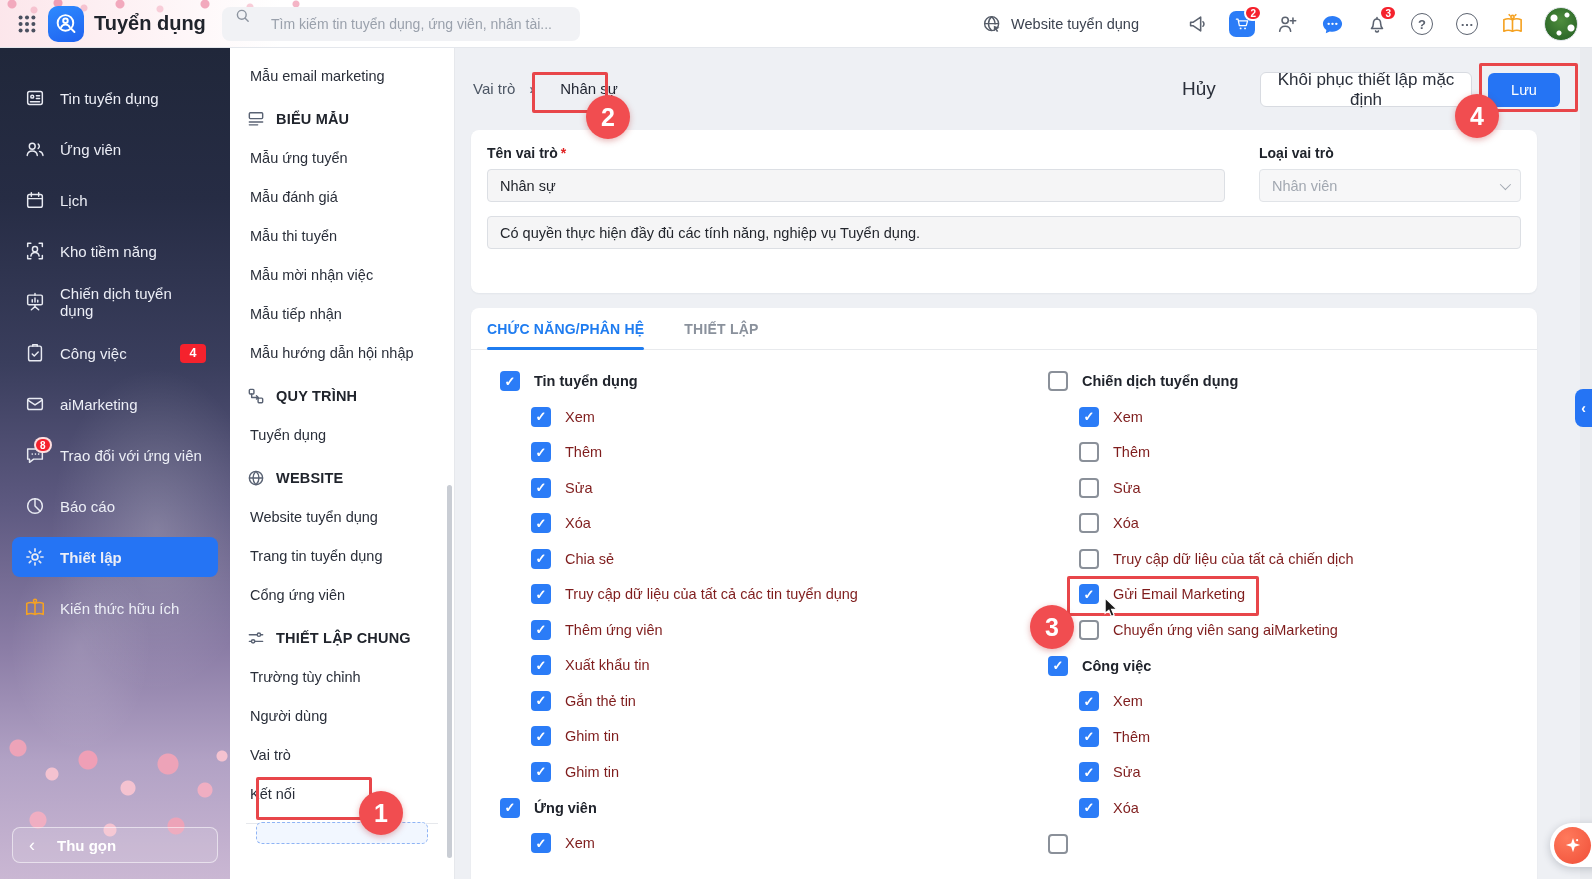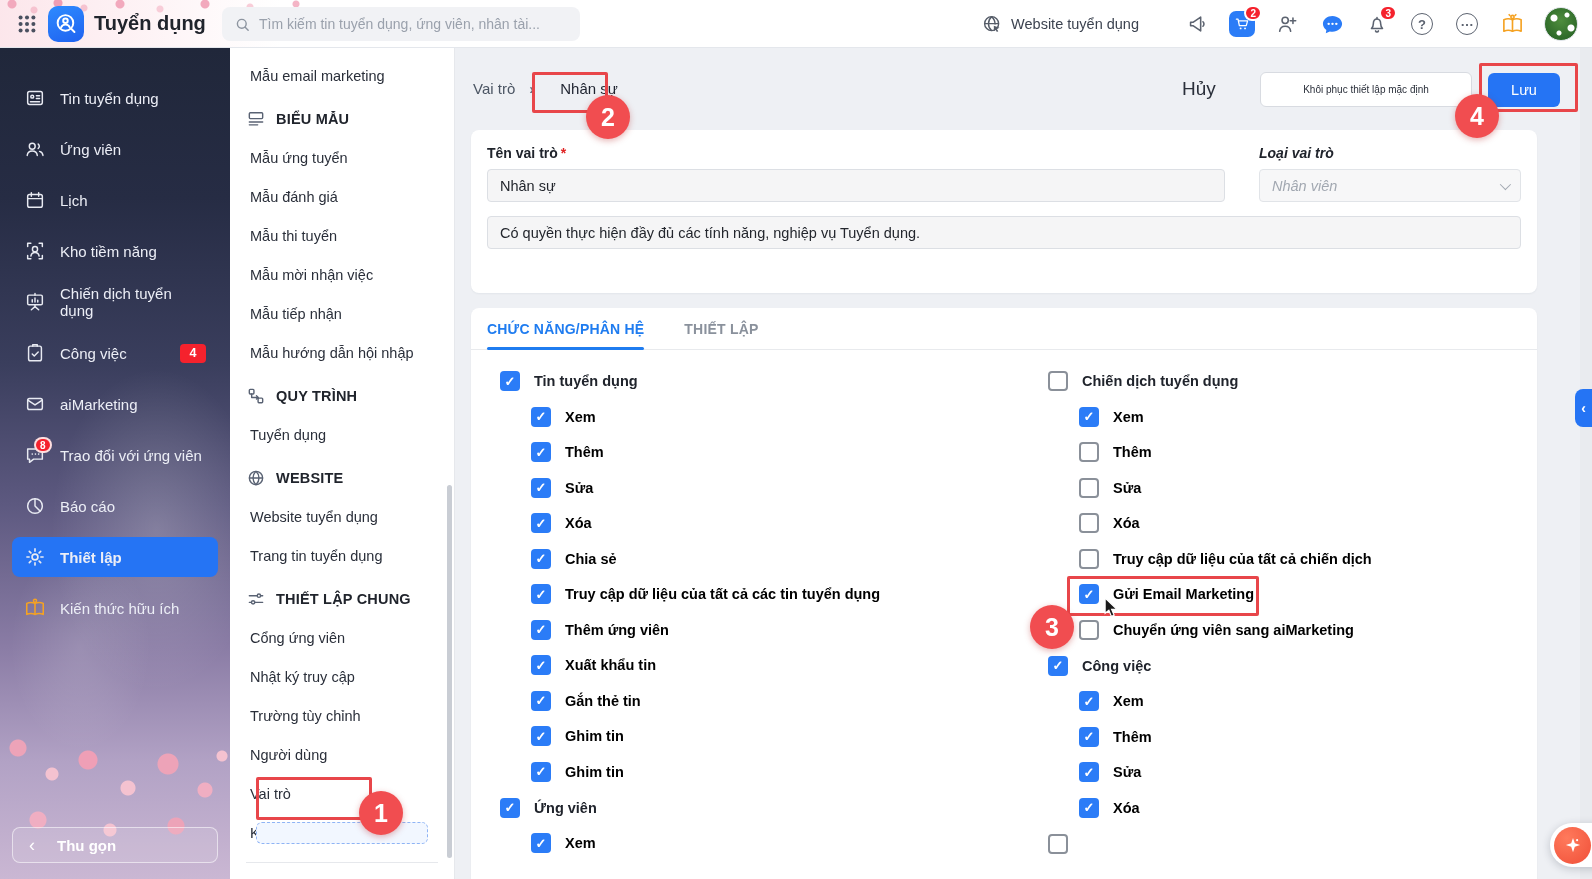--- a/index.html
+++ b/index.html
@@ -21,21 +21,21 @@
       radial-gradient(circle 5px at 205px 4px, #f2a9bd 0 4px, transparent 5px),
       radial-gradient(circle 4px at 250px 7px, #f8cdd8 0 3px, transparent 4px),
       radial-gradient(circle 4px at 296px 4px, #f4b5c6 0 3px, transparent 4px),
       linear-gradient(90deg, rgba(250,214,222,.6), rgba(255,255,255,0) 85%);
     pointer-events:none; }
   .tb-grid { position:absolute; left:16px; top:13px; width:22px; height:22px; cursor:pointer; }
   .tb-logo { position:absolute; left:48px; top:6px; width:36px; height:36px; border-radius:10px;
     background:linear-gradient(160deg,#2e8bff,#1f62f0); display:flex; align-items:center; justify-content:center; }
   .tb-title { position:absolute; left:94px; top:12px; font-size:20px; font-weight:bold; color:#20242c; }
   .tb-search { position:absolute; left:222px; top:7px; width:358px; height:34px; background:#f1f2f5;
-    border-radius:8px; display:flex; align-items:center; padding:0 12px; gap:8px; }
+    border-radius:8px; display:flex; padding:0 12px; gap:20px; }
   .tb-search input { border:none; outline:none; background:transparent; font-size:14px; width:100%;
     font-family:"Liberation Sans", sans-serif; color:#333; }
   .tb-search input::placeholder { color:#9aa1ac; }
   .tb-right { position:absolute; right:14px; top:0; height:48px; display:flex; align-items:center; gap:19px; }
   .tb-site { display:flex; align-items:center; gap:8px; color:#3c4350; font-size:14.5px; cursor:pointer; margin-right:26px; }
   .tb-ic { position:relative; width:26px; height:26px; display:flex; align-items:center; justify-content:center;
     color:#5c6370; cursor:pointer; }
   .tile { width:26px; height:26px; border-radius:7px; background:#2b7cf7; display:flex; align-items:center; justify-content:center; }
   .bdg { position:absolute; top:-6px; right:-7px; min-width:16px; height:16px; padding:0 4px; border-radius:9px;
     background:#f5222d; color:#fff; font-size:10px; font-weight:bold; display:flex; align-items:center;
@@ -103,31 +103,31 @@
   .sm-scroll { position:absolute; right:2px; top:437px; width:5px; height:373px; border-radius:3px; background:#c9cdd4; cursor:pointer; }
 
   
   .main { position:absolute; top:48px; left:455px; width:1137px; height:831px; background:#eef0f4; overflow:hidden; }
   .crumbs { position:absolute; left:18px; top:32px; display:flex; align-items:center; gap:14px; font-size:15px; }
   .crumb-root { color:#4b5563; cursor:pointer; }
   .crumb-sep { color:#6b7280; font-weight:bold; font-size:15px; }
   .crumb-cur { color:#1f2430; padding-left:12px; }
   .act-cancel { position:absolute; left:727px; top:30px; font-size:19px; color:#2a2f3a; cursor:pointer; }
   .btn-restore { position:absolute; left:805px; top:24px; width:212px; height:35px; background:#fff;
-    border:1px solid #d8dbe1; border-radius:6px; font-size:10px; color:#2a2f3a; display:flex;
+    border:1px solid #d8dbe1; border-radius:6px; font-size:17px; color:#2a2f3a; display:flex;
     align-items:center; justify-content:center; cursor:pointer; font-family:"Liberation Sans",sans-serif; }
   .btn-save { position:absolute; left:1033px; top:25px; width:72px; height:34px; background:#2574f4; border:none;
     border-radius:6px; font-size:14.5px; color:#fff; display:flex; align-items:center; justify-content:center;
     cursor:pointer; font-family:"Liberation Sans",sans-serif; }
 
   .card { position:absolute; left:16px; top:82px; width:1066px; height:163px; background:#fff; border-radius:8px;
     box-shadow:0 1px 2px rgba(20,30,50,.05); padding:15px 16px; }
   .frow { display:flex; gap:34px;justify-content:center; }
   .fcol-name { width:738px; }
-  .fcol-type { width:262px;font-style:italic; }
+  .fcol-type { width:262px; }
   .lbl { font-size:14px; font-weight:bold; color:#20242c; margin-bottom:8px; }
   .req { color:#e02424; margin-left:3px; }
   .inp { width:100%; height:33px; background:#f5f5f6; border:1px solid #dcdfe4; border-radius:4px;
     padding:0 12px; font-size:14.5px; color:#23262d; font-family:"Liberation Sans",sans-serif; }
   .sel { width:100%; height:33px; background:#f7f7f8; border:1px solid #e1e4e8; border-radius:4px;
     padding:0 12px; font-size:14.5px; color:#a2a8b1; display:flex; align-items:center; justify-content:space-between; }
   .chev-d { width:8px; height:8px; border-right:1.6px solid #a2a8b1; border-bottom:1.6px solid #a2a8b1;
     transform:rotate(45deg) translateY(-2px); }
   .mt14 { margin-top:14px; }
 
@@ -142,21 +142,21 @@
   .col { position:absolute; top:62px; }
   .col-l { left:29px; width:540px; }
   .col-r { left:577px; width:470px; }
   .crow { height:22px; display:flex; align-items:center; gap:14px; margin-bottom:13.5px; }
   .crow.child { padding-left:31px; }
   .crow.gap { margin-top:14px; }
   .cb { width:20px; height:20px; flex:0 0 20px; border-radius:4px; display:flex; align-items:center;
     justify-content:center; cursor:pointer; }
   .cb.on { background:#2b7cf7; color:#fff; font-size:13px; font-weight:bold; }
   .cb.off { background:#fff; border:2px solid #8a9099; }
-  .clabel { font-size:14.5px; color:#000000;font-weight:bold; }
+  .clabel { font-size:14.5px; color:#7f1d1d; }
   .crow.g .clabel { font-weight:bold; color:#20242c; }
 
   
   .ann-box { position:absolute; border:3px solid #e8464a; border-radius:2px; z-index:40; pointer-events:none; }
   .ann-c { position:absolute; width:44px; height:44px; border-radius:50%; background:#f14d50; color:#fff;
     display:flex; align-items:center; justify-content:center; font-size:25px; font-weight:bold; z-index:41;
     box-shadow:0 2px 6px rgba(180,40,40,.35); pointer-events:none; }
 
   .cursor { position:absolute; z-index:42; pointer-events:none; }
 
@@ -447,38 +447,35 @@
         </svg>
       </span>
       <span>WEBSITE</span>
     </div>
     <div class="sm-row sm-i">
         <span>Website tuyển dụng</span>
       </div>
     <div class="sm-row sm-i">
         <span>Trang tin tuyển dụng</span>
       </div>
+    <div class="sm-row sm-i">
+        <span>Cổng ứng viên</span>
+      </div>
+
     <div class="sm-row sm-h">
       <span class="hico">
         <svg class="svg" viewBox="0 0 24 24" width="20" height="20" fill="none" stroke="currentColor" stroke-width="1.7" stroke-linecap="round">
           <path d="M4 8h9M17.5 8H20"></path>
             <circle cx="15.5" cy="8" r="2"></circle>
           <path d="M20 16h-9M6.5 16H4"></path>
             <circle cx="8.5" cy="16" r="2"></circle>
         </svg>
       </span>
       <span>THIẾT LẬP CHUNG</span>
     </div>
-
-    <div class="sm-row sm-i">
-        <span>Cổng ứng viên</span>
-      </div>
-    <div class="sm-row sm-i">
-        <span>Nhật ký truy cập</span>
-      </div>
     <div class="sm-row sm-i">
         <span>Trường tùy chỉnh</span>
       </div>
     <div class="sm-row sm-i">
         <span>Người dùng</span>
       </div>
     <div class="sm-row sm-i">
         <span>Vai trò</span>
       </div>
     <div class="sm-row sm-i">

